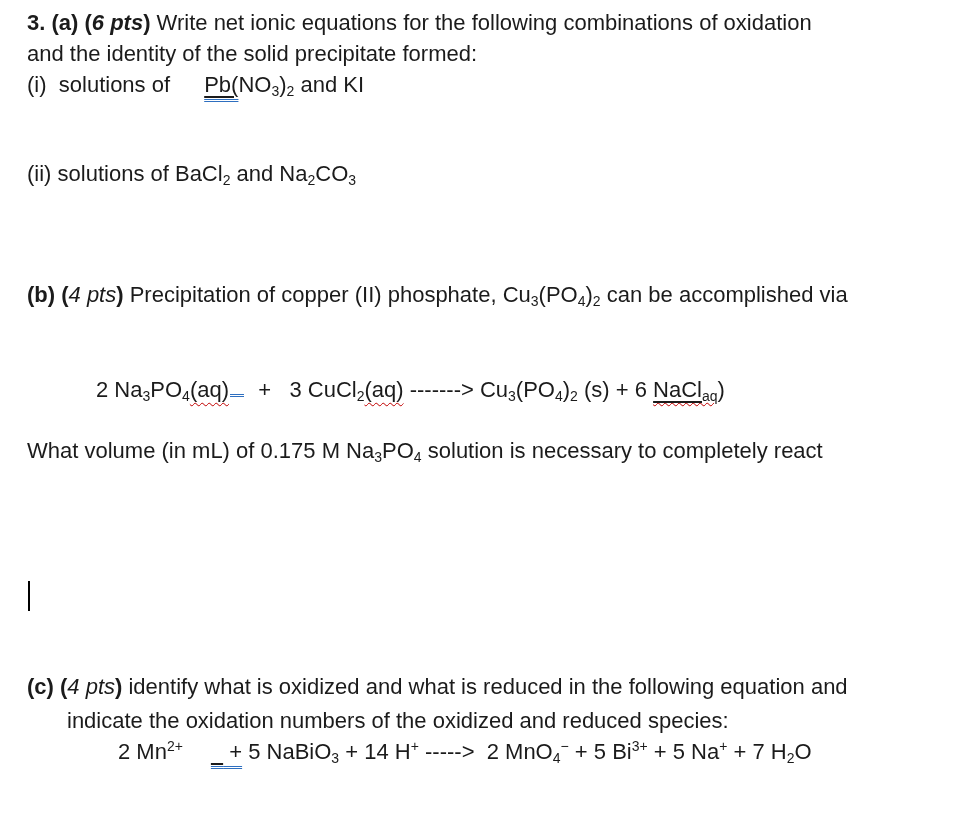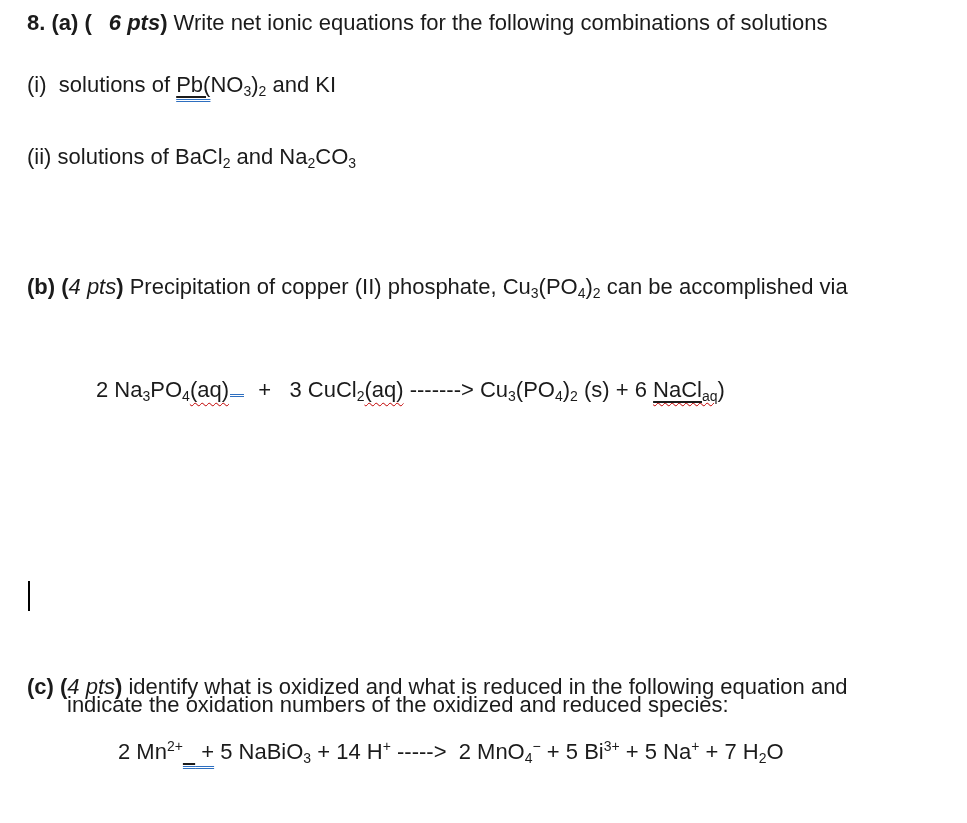--- a/index.html
+++ b/index.html
@@ -5,50 +5,52 @@
   html,body{margin:0;padding:0;}
   body{
     width:967px;height:823px;background:#ffffff;position:relative;overflow:hidden;
     font-family:"Liberation Sans","DejaVu Sans",sans-serif;
     font-size:22px;color:#1b1b1b;
   }
   .page{position:absolute;inset:0;}
   .line{position:absolute;left:27px;white-space:pre-wrap;line-height:30px;}
   .b{font-weight:700;}
   .i{font-style:italic;}
-  .bi{font-weight:700;font-style:italic;margin-left:17px;}
+  .bi{font-weight:700;font-style:italic;}
   sub{font-size:14px;line-height:0;position:relative;vertical-align:baseline;top:4px;}
   sup{font-size:14px;line-height:0;position:relative;vertical-align:baseline;top:-8px;}
   .ublk{text-decoration:underline;text-decoration-color:#1b1b1b;text-decoration-thickness:1.5px;text-underline-offset:4px;}
-  .ublue{text-decoration:underline double #2e6fc0;text-decoration-thickness:1px;text-underline-offset:7px;}
+  .ublue{text-decoration:underline double #2e6fc0;text-decoration-thickness:1px;text-underline-offset:7px;margin-left:28px;}
   .wavy{text-decoration:underline wavy #c00000;text-decoration-thickness:1px;text-underline-offset:5px;}
   .gmark{display:inline-block;width:14px;height:12px;border-bottom:3px double #2e6fc0;margin-left:1px;margin-right:2px;}
   .caret{position:absolute;left:28px;top:581px;width:2px;height:30px;background:#000000;}
 </style>
 </head>
 <body>
 
 <div class="page">
 
-  <div class="line" style="top:8px"><span class="b">8. (a) </span><span class="b">(</span><span class="bi">6 pts</span><span class="b">)</span><span> Write net ionic equations for the following combinations of solutions</span></div>
+  <div class="line" style="top:8px"><span class="b">3. (a) </span><span class="b">(</span><span class="bi">6 pts</span><span class="b">)</span><span> Write net ionic equations for the following combinations of oxidation</span></div>
 
+  <div class="line" style="top:39px"><span>and the identity of the solid precipitate formed:</span></div>
 
   <div class="line" style="top:70px"><span>(i)</span><span>  solutions of </span><span class="ublue"><span class="ublk">Pb(</span></span><span>NO</span><sub>3</sub><span>)</span><sub>2</sub><span> and KI</span></div>
 
-  <div class="line" style="top:142px"><span>(ii)</span><span> solutions of BaCl</span><sub>2</sub><span> and Na</span><sub>2</sub><span>CO</span><sub>3</sub></div>
+  <div class="line" style="top:159px"><span>(ii)</span><span> solutions of BaCl</span><sub>2</sub><span> and Na</span><sub>2</sub><span>CO</span><sub>3</sub></div>
 
 
-  <div class="line" style="top:272px"><span class="b">(b) </span><span class="b">(</span><span class="i">4 pts</span><span class="b">)</span><span> Precipitation of copper (II) phosphate, Cu</span><sub>3</sub><span>(PO</span><sub>4</sub><span>)</span><sub>2</sub><span> can be accomplished via</span></div>
+  <div class="line" style="top:280px"><span class="b">(b) </span><span class="b">(</span><span class="i">4 pts</span><span class="b">)</span><span> Precipitation of copper (II) phosphate, Cu</span><sub>3</sub><span>(PO</span><sub>4</sub><span>)</span><sub>2</sub><span> can be accomplished via</span></div>
 
 
   <div class="line" style="top:375px;left:96px"><span>2 Na</span><sub>3</sub><span>PO</span><sub>4</sub><span class="wavy">(aq)</span><span class="gmark"></span><span>  +   3 CuCl</span><sub>2</sub><span class="wavy">(aq)</span><span> -------&gt; </span><span>Cu</span><sub>3</sub><span>(PO</span><sub>4</sub><span>)</span><sub>2</sub><span> (s) + 6 </span><span class="wavy"><span class="ublk">NaCl</span><sub>aq</sub></span><span>)</span></div>
 
+  <div class="line" style="top:436px"><span>What volume (in mL) of 0.175 M Na</span><sub>3</sub><span>PO</span><sub>4</sub><span> solution is necessary to completely react</span></div>
 
 
   <div class="caret"></div>
 
   <div class="line" style="top:672px"><span class="b">(c) </span><span class="b">(</span><span class="i">4 pts</span><span class="b">)</span><span> identify what is oxidized and what is reduced in the following equation and</span></div>
 
-  <div class="line" style="top:690px;left:67px"><span>indicate the oxidation numbers of the oxidized and reduced species:</span></div>
+  <div class="line" style="top:706px;left:67px"><span>indicate the oxidation numbers of the oxidized and reduced species:</span></div>
 
   <div class="line" style="top:737px;left:118px"><span>2 Mn</span><sup>2+</sup><span class="ublue"><span class="ublk">&nbsp;&nbsp;</span><span> +</span></span><span> 5 NaBiO</span><sub>3</sub><span> + 14 H</span><sup>+</sup><span> -----&gt; </span><span> 2 MnO</span><sub>4</sub><sup>−</sup><span> + 5 Bi</span><sup>3+</sup><span> + 5 Na</span><sup>+</sup><span> + 7 H</span><sub>2</sub><span>O</span></div>
 
 </div>
 
 </body></html>

